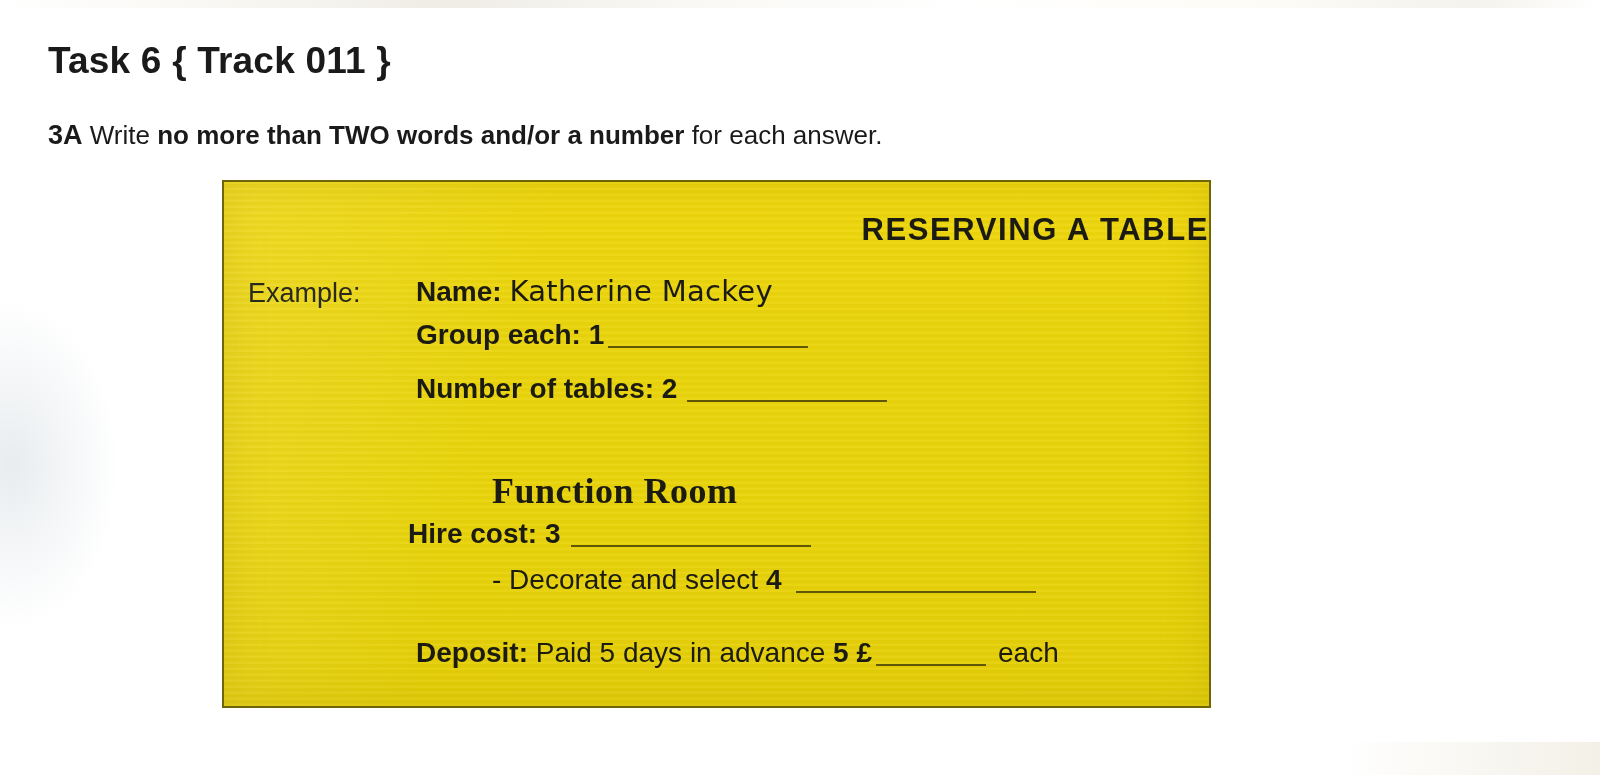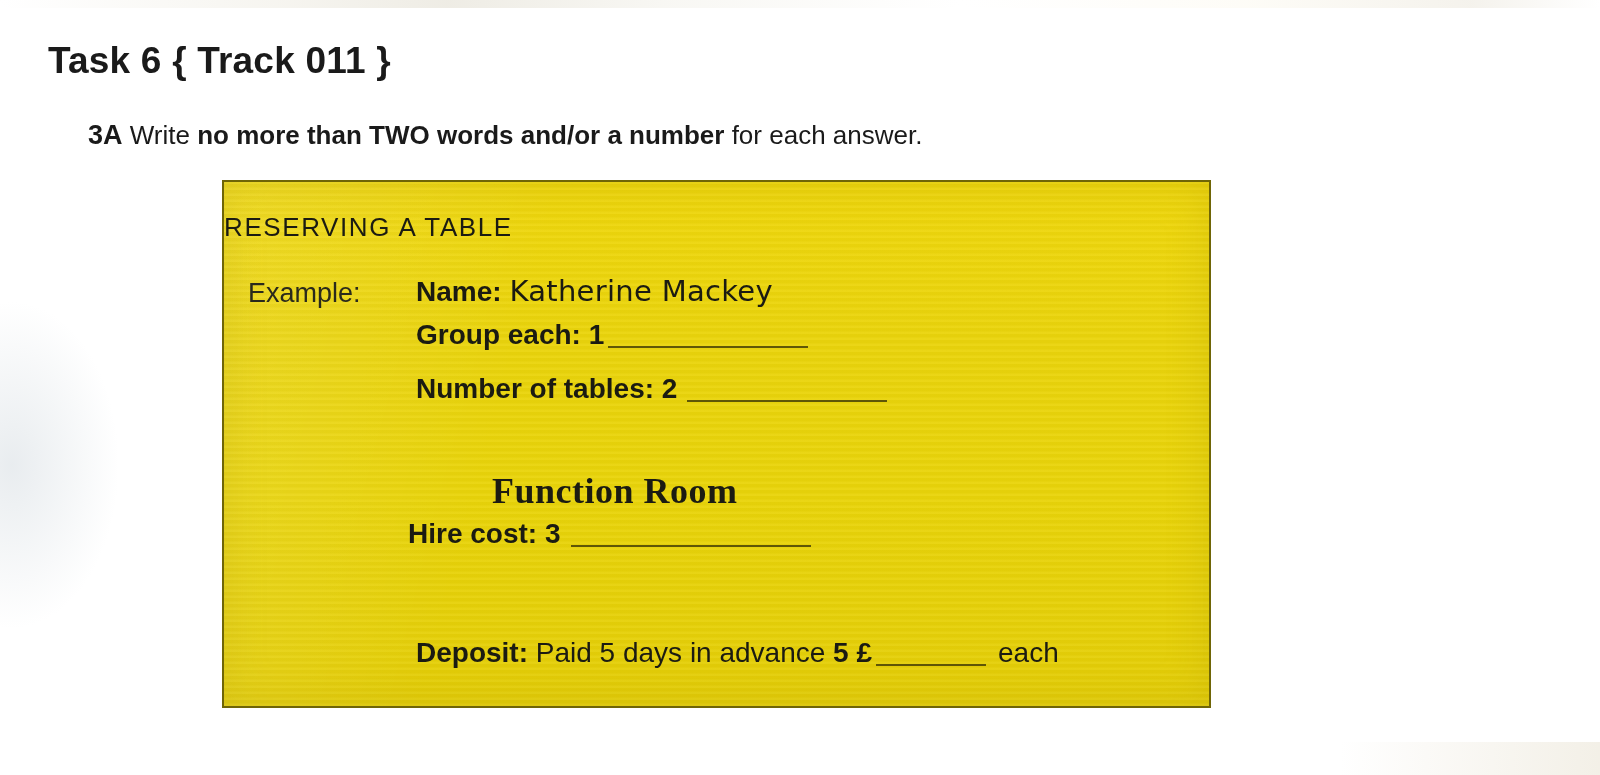--- a/index.html
+++ b/index.html
@@ -54,21 +54,20 @@
   .instruction {
     position: absolute;
     left: 48px;
     top: 120px;
     font-size: 26px;
     white-space: nowrap;
   }
   .instruction .label {
     font-weight: bold;
     font-size: 27px;
-    margin-left: 40px;
   }
   .instruction .strong {
     font-weight: bold;
   }
 
   
   .form-card {
     position: absolute;
     left: 222px;
     top: 180px;
@@ -99,23 +98,23 @@
     position: relative;
     z-index: 2;
     width: 100%;
     height: 100%;
   }
 
   .card-title {
     position: absolute;
     left: 0; right: 0;
     top: 30px;
-    text-align: left;
-    font-size: 26px;
-    font-weight: normal;
+    text-align: right;
+    font-size: 31px;
+    font-weight: bold;
     letter-spacing: 1.6px;
     color: #1b1b12;
   }
 
   .row {
     position: absolute;
     white-space: nowrap;
     font-size: 28px;
     color: #1b1b12;
   }
@@ -206,20 +205,24 @@
       <span class="num">2</span><span class="blank blank-2"></span>
     </div>
 
     <div class="row section-subtitle">Function Room</div>
 
     <div class="row row-hire">
       <span class="bold">Hire cost:</span>
       <span class="num">3</span><span class="blank blank-3"></span>
     </div>
 
+    <div class="row row-decorate">
+      <span>- Decorate and select</span>
+      <span class="num">4</span><span class="blank blank-4"></span>
+    </div>
 
     <div class="row row-deposit">
       <span class="bold">Deposit:</span>
       <span>Paid 5 days in advance</span>
       <span class="num">5</span>
       <span class="bold">£</span><span class="blank blank-5"></span><span>each</span>
     </div>
 
   </div>
 </div>

